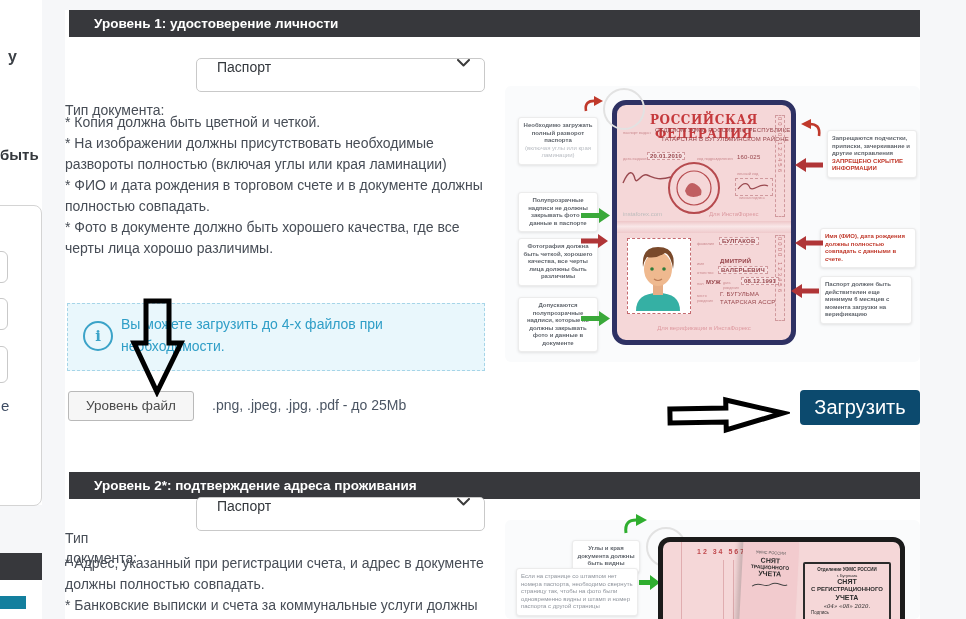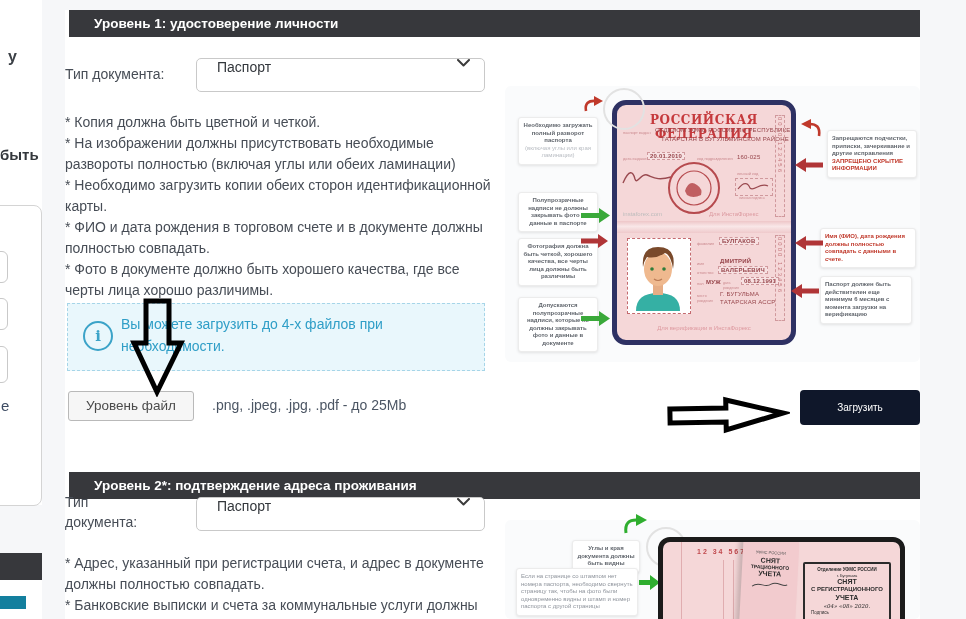--- a/index.html
+++ b/index.html
@@ -4,34 +4,34 @@
 <style>
   html,body{margin:0;padding:0;}
   #viewport{position:relative;width:966px;height:619px;background:#f6f7f9;overflow:hidden;
     font-family:"Liberation Sans",sans-serif;-webkit-font-smoothing:antialiased;}
   .abs{position:absolute;}
   
   .main-white{left:65px;top:10px;width:855px;height:609px;background:#ffffff;}
   .secbar{left:69px;width:851px;height:27px;background:#37383c;color:#fff;
     font-size:13.5px;font-weight:bold;line-height:27px;padding-left:25px;box-sizing:border-box;}
   .rules{width:434px;font-size:14px;line-height:21px;color:#474d56;}
-  .lbl{font-size:14px;color:#474d56;}
+  .lbl{font-size:14px;color:#474d56;margin-top:36px;}
   .select{background:#fff;border:1px solid #c9c9c9;border-radius:5px;height:34px;box-sizing:border-box;
     font-size:14px;color:#33373c;display:flex;align-items:flex-start;padding:0 14px 0 20px;cursor:pointer;}
   .select .sval{flex:1;}
   
   .infobox{left:67px;top:303px;width:418px;height:68px;background:#e9f7fc;border:1px dashed #a6d5e8;box-sizing:border-box;}
   .infotext{font-size:14px;line-height:22px;color:#2f9ec7;}
   .icircle{width:26px;height:26px;border:2px solid #3ba3c8;border-radius:50%;color:#3ba3c8;
     font-size:15px;font-weight:bold;text-align:center;line-height:26px;font-family:"DejaVu Serif",serif;}
   
   .btn-file{left:68px;top:391px;width:126px;height:30px;background:#f6f6f6;border:1px solid #b9b9b9;
     border-radius:3px;font-size:13.5px;color:#4b4b4b;text-align:center;line-height:28px;box-sizing:border-box;cursor:pointer;}
-  .btn-upload{left:800px;top:390px;width:120px;height:35px;background:#0f172a;border-radius:4px;
-    color:#fff;font-size:10px;text-align:center;line-height:35px;cursor:pointer;}
+  .btn-upload{left:800px;top:390px;width:120px;height:35px;background:#0c4a6e;border-radius:4px;
+    color:#fff;font-size:20px;text-align:center;line-height:35px;cursor:pointer;}
   
   .fig{background:#fff;overflow:hidden;}
   .figpanel{position:absolute;background:#fafbfc;border-radius:6px;}
   .cal{position:absolute;background:#fff;border:1px solid #ececec;border-radius:3px;
     box-shadow:0 1px 3px rgba(0,0,0,.10);color:#8f949c;font-size:6px;line-height:7.5px;
     padding:4px 4px;text-align:center;font-weight:bold;box-sizing:border-box;}
   .cal .dk{color:#61666d;}
   .cal .rd{color:#c0392b;}
   .cal .lt{color:#b9bdc3;font-weight:normal;}
   .ring{position:absolute;border:2px solid #e2e2e2;border-radius:50%;background:transparent;}
@@ -91,22 +91,21 @@
     <span class="sval">Паспорт</span>
     <span style="display:flex;">
       <svg width="13" height="8" viewBox="0 0 13 8">
           <polyline points="1,1 6.5,6.5 12,1" fill="none" stroke="#3c3c3c" stroke-width="2" stroke-linecap="round" stroke-linejoin="round"></polyline>
         </svg>
     </span>
   </div>
 
   <div class="abs rules" style="left:65px;top:112px;">
     <div>* Копия должна быть цветной и четкой.</div>
-    <div>* На изображении должны присутствовать необходимые развороты полностью (включая углы или обеих ламинации)</div>
-    <div>* Необходимо загрузить копии обеих сторон идентификационной карты.</div>
+    <div>* На изображении должны присутствовать необходимые развороты полностью (включая углы или края ламинации)</div>
     <div>* ФИО и дата рождения в торговом счете и в документе должны полностью совпадать.</div>
     <div>* Фото в документе должно быть хорошего качества, где все черты лица хорошо различимы.</div>
   </div>
 
   <div class="abs infobox">
     <div class="abs icircle" style="left:15px;top:17px;">i</div>
     <div class="abs infotext" style="left:53px;top:9px;width:345px;">Вы можете загрузить до 4-х файлов при необходимости.</div>
   </div>
 
   <div class="abs btn-file">Уровень файл</div>

